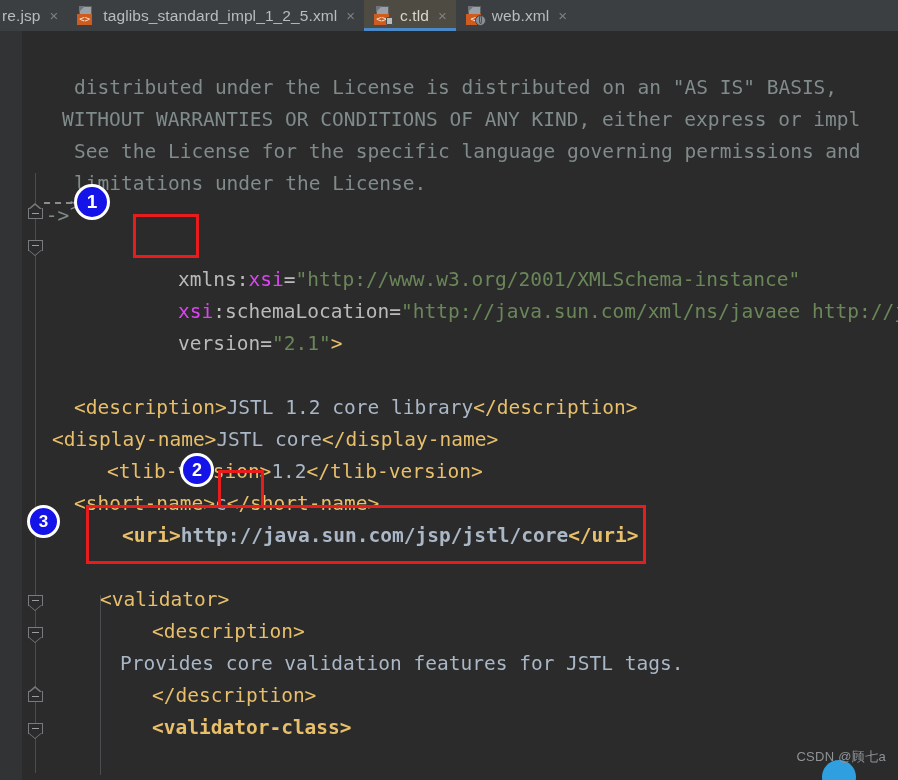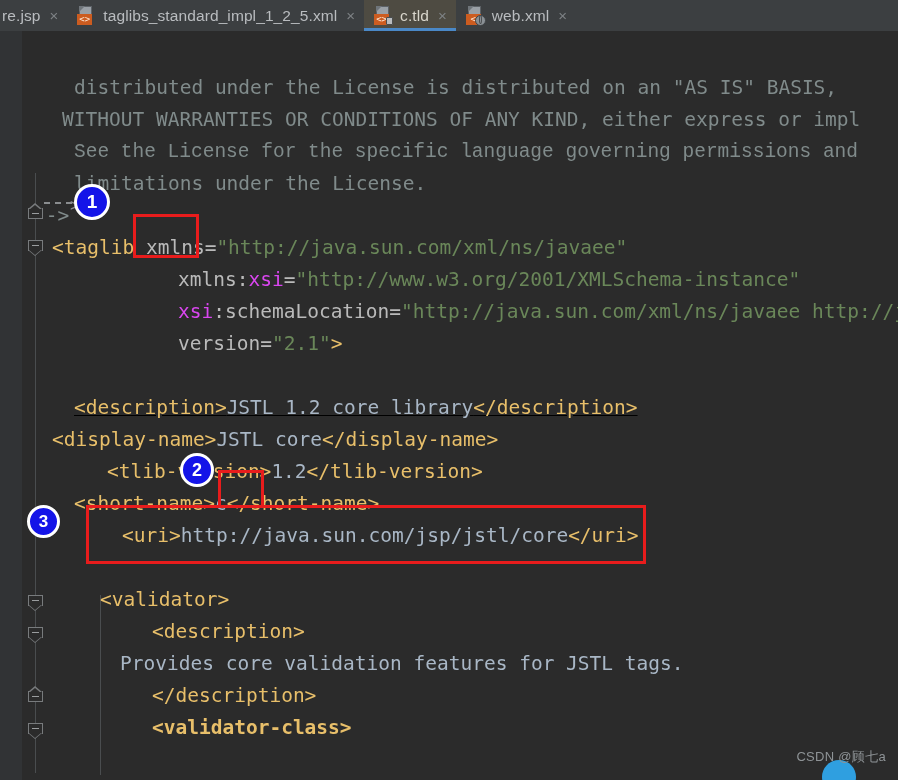--- a/index.html
+++ b/index.html
@@ -327,32 +327,31 @@
 
 <div id="editor">
   <div id="gutter-strip"></div>
   <div id="indent-guide"></div>
   <div id="indent-guide2"></div>
   <div id="comment-dash"></div>
   <div id="comment-arrow">&gt;</div>
   <div id="code">
       <div class="line code-text" style="top: 41px; padding-left: 62px;"><span class="c-comment">distributed under the License is distributed on an "AS IS" BASIS,</span></div>
       <div class="line code-text" style="top: 73px; padding-left: 50px;"><span class="c-comment">WITHOUT WARRANTIES OR CONDITIONS OF ANY KIND, either express or impl</span></div>
-      <div class="line code-text" style="top: 105px;  font-family: Liberation Mono, monospace;"><span class="c-comment">See the License for the specific language governing permissions and</span></div>
+      <div class="line code-text" style="top: 105px; "><span class="c-comment">See the License for the specific language governing permissions and</span></div>
       <div class="line code-text" style="top: 137px; padding-left: 62px;"><span class="c-comment">limitations under the License.</span></div>
       <div class="line code-text" style="top: 169px; padding-left: 22px;"><span class="c-comment">--&gt;</span></div>
-      <div class="line code-text" style="top: 201px; padding-left: 40px;"><span class="c-tag">&lt;taglib </span><span class="c-attr">xmlns</span><span class="c-attr">=</span><span class="c-val">"http://java.sun.com/xml/ns/javaee"</span></div>
       <div class="line code-text" style="top: 233px; padding-left: 166px;"><span class="c-attr">xmlns</span><span class="c-attr">:</span><span class="c-ns">xsi</span><span class="c-attr">=</span><span class="c-val">"http://www.w3.org/2001/XMLSchema-instance"</span></div>
       <div class="line code-text" style="top: 265px; padding-left: 166px;"><span class="c-ns">xsi</span><span class="c-attr">:schemaLocation</span><span class="c-attr">=</span><span class="c-val">"http://java.sun.com/xml/ns/javaee http://ja</span></div>
       <div class="line code-text" style="top: 297px; padding-left: 166px;"><span class="c-attr">version</span><span class="c-attr">=</span><span class="c-val">"2.1"</span><span class="c-tag">&gt;</span></div>
-      <div class="line code-text" style="top: 361px;  text-decoration: underline;"><span class="c-tag">&lt;description&gt;</span><span class="c-text">JSTL 1.2 core library</span><span class="c-tag">&lt;/description&gt;</span></div>
+      <div class="line code-text" style="top: 361px; "><span class="c-tag">&lt;description&gt;</span><span class="c-text">JSTL 1.2 core library</span><span class="c-tag">&lt;/description&gt;</span></div>
       <div class="line code-text" style="top: 393px; padding-left: 40px;"><span class="c-tag">&lt;display-name&gt;</span><span class="c-text">JSTL core</span><span class="c-tag">&lt;/display-name&gt;</span></div>
       <div class="line code-text" style="top: 425px; padding-left: 95px;"><span class="c-tag">&lt;tlib-version&gt;</span><span class="c-text">1.2</span><span class="c-tag">&lt;/tlib-version&gt;</span></div>
       <div class="line code-text" style="top: 457px; "><span class="c-tag">&lt;short-name&gt;</span><span class="c-text">c</span><span class="c-tag">&lt;/short-name&gt;</span></div>
-      <div class="line code-text" style="top: 489px; padding-left: 110px;"><span class="c-tag">&lt;uri&gt;</span><span class="c-text">http://java.sun.com/jsp/jstl/core</span><span class="c-tag">&lt;/uri&gt;</span></div>
+      <div class="line code-text" style="top: 489px; padding-left: 110px; font-weight: bold;"><span class="c-tag">&lt;uri&gt;</span><span class="c-text">http://java.sun.com/jsp/jstl/core</span><span class="c-tag">&lt;/uri&gt;</span></div>
       <div class="line code-text" style="top: 553px; padding-left: 88px;"><span class="c-tag">&lt;validator&gt;</span></div>
       <div class="line code-text" style="top: 585px; padding-left: 140px;"><span class="c-tag">&lt;description&gt;</span></div>
       <div class="line code-text" style="top: 617px; padding-left: 108px;"><span class="c-text">Provides core validation features for JSTL tags.</span></div>
       <div class="line code-text" style="top: 649px; padding-left: 140px;"><span class="c-tag">&lt;/description&gt;</span></div>
       <div class="line code-text" style="top: 681px; padding-left: 140px; font-weight: bold;"><span class="c-tag">&lt;validator-class&gt;</span></div>
       <div class="line code-text" style="top: 745px; padding-left: 140px;"></div>
     </div>
   <div id="folds">
       <div class="fold-mark up" style="top: 177px;">
         <span class="body"></span>

